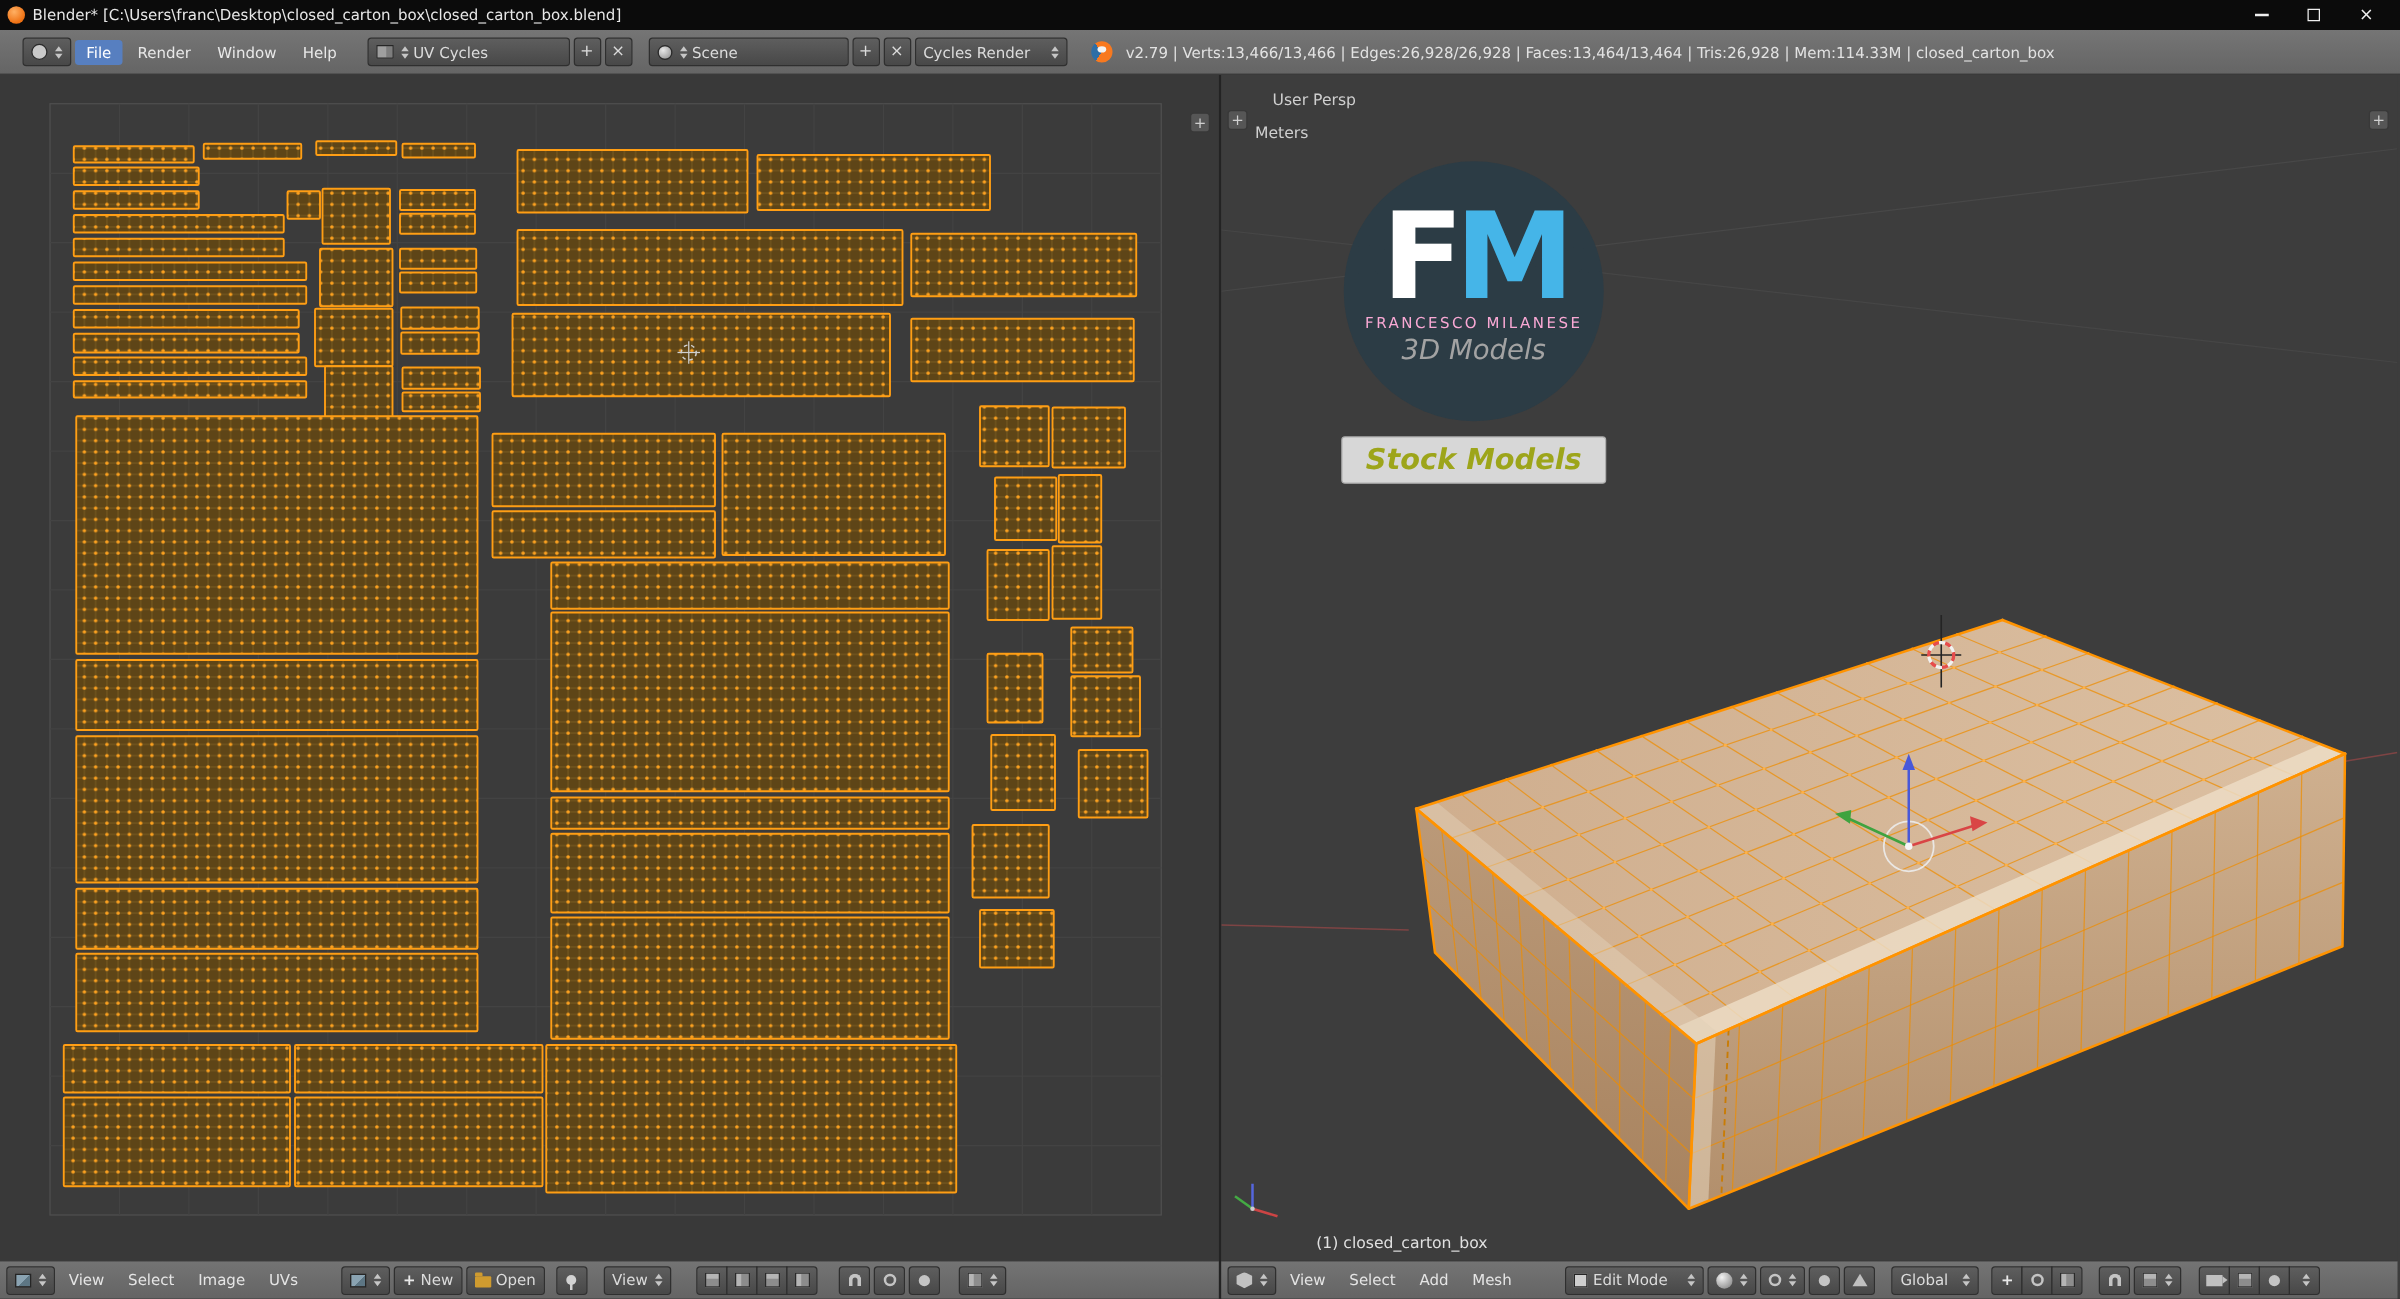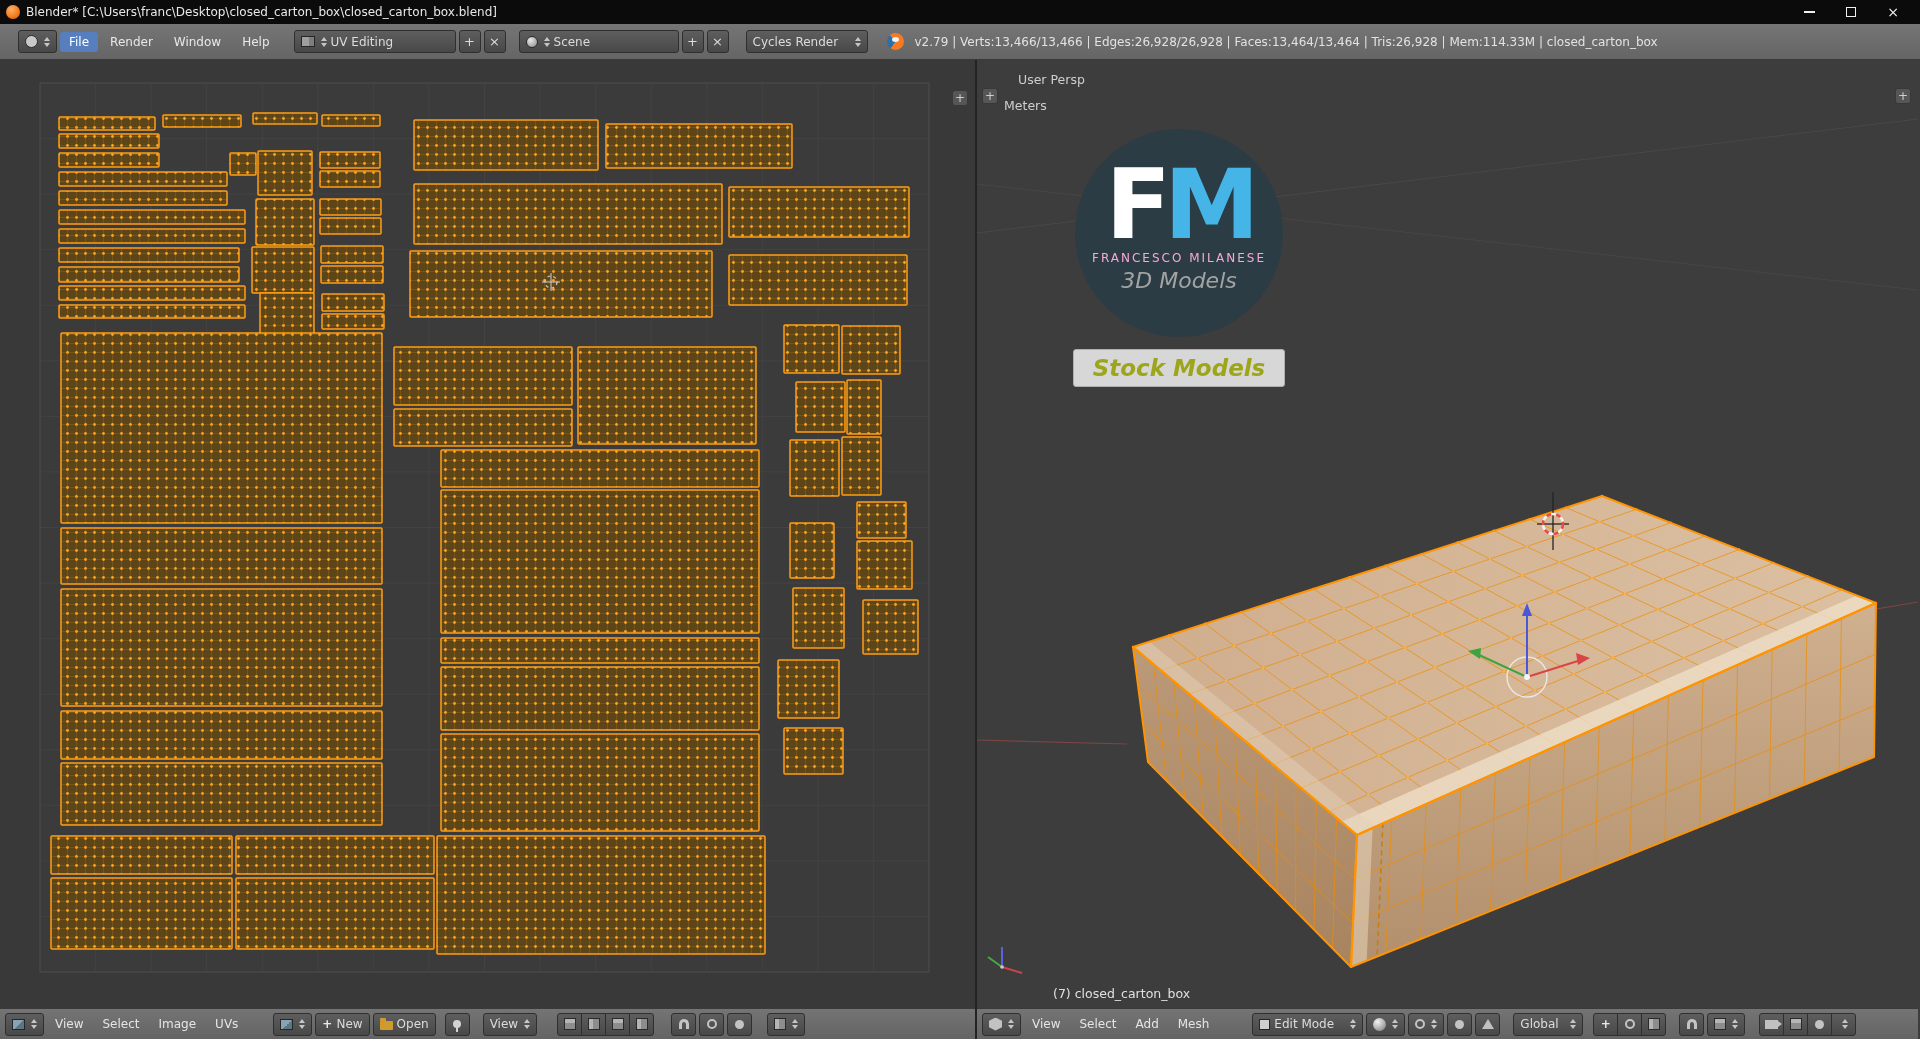--- a/index.html
+++ b/index.html
@@ -116,37 +116,37 @@
     <span class="menu-item">Render</span>
     <span class="menu-item">Window</span>
     <span class="menu-item">Help</span>
 
     <div class="widget" style="margin-left:12px">
       <span class="ico ico-layout"></span>
       <span class="updn">
           <i class="u"></i>
           <i class="d"></i>
         </span>
-      <span class="wtext" style="width:118px">UV Editing</span>
+      <span class="wtext" style="width:118px">UV Cycles</span>
     </div>
     <span class="sq-btn">+</span>
     <span class="sq-btn">×</span>
 
     <div class="widget" style="margin-left:10px">
       <span class="ico ico-scene"></span>
       <span class="updn">
           <i class="u"></i>
           <i class="d"></i>
         </span>
       <span class="wtext" style="width:118px">Scene</span>
     </div>
     <span class="sq-btn">+</span>
     <span class="sq-btn">×</span>
 
-    <div class="widget" style="margin-left:14px">
+    <div class="widget" style="margin-left:0">
       <span class="wtext" style="width:96px">Cycles Render</span>
       <span class="updn">
           <i class="u"></i>
           <i class="d"></i>
         </span>
     </div>
 
     <span class="blender-logo"></span>
     <span class="stats">v2.79 | Verts:13,466/13,466 | Edges:26,928/26,928 | Faces:13,464/13,464 | Tris:26,928 | Mem:114.33M | closed_carton_box</span>
   </div>
@@ -567,21 +567,21 @@
             </g>
             <g>
     <line x1="25" y1="907" x2="45" y2="913" stroke="#cc4444" stroke-width="2"></line>
     <line x1="25" y1="907" x2="11" y2="897" stroke="#44aa44" stroke-width="2"></line>
     <line x1="25" y1="907" x2="25" y2="887" stroke="#5566dd" stroke-width="2"></line>
     <circle cx="25" cy="907" r="1.8" fill="#cccccc"></circle>
             </g>
           </svg>
         <span class="vp-label" style="left:41px;top:12px">User Persp</span>
         <span class="vp-label" style="left:27px;top:38px">Meters</span>
-        <span class="obj-label" style="left:76px;top:926px">(7) closed_carton_box</span>
+        <span class="obj-label" style="left:76px;top:926px">(1) closed_carton_box</span>
         <span class="ptab" style="left:5px;top:28px">+</span>
         <span class="ptab" style="left:918px;top:28px">+</span>
 
         <div class="wm">
           <div class="wm-fm"><span class="f">F</span><span class="m">M</span></div>
           <div class="wm-name">FRANCESCO MILANESE</div>
           <div class="wm-sub">3D Models</div>
         </div>
         <div class="wm-badge">
           <span>Stock Models</span>

